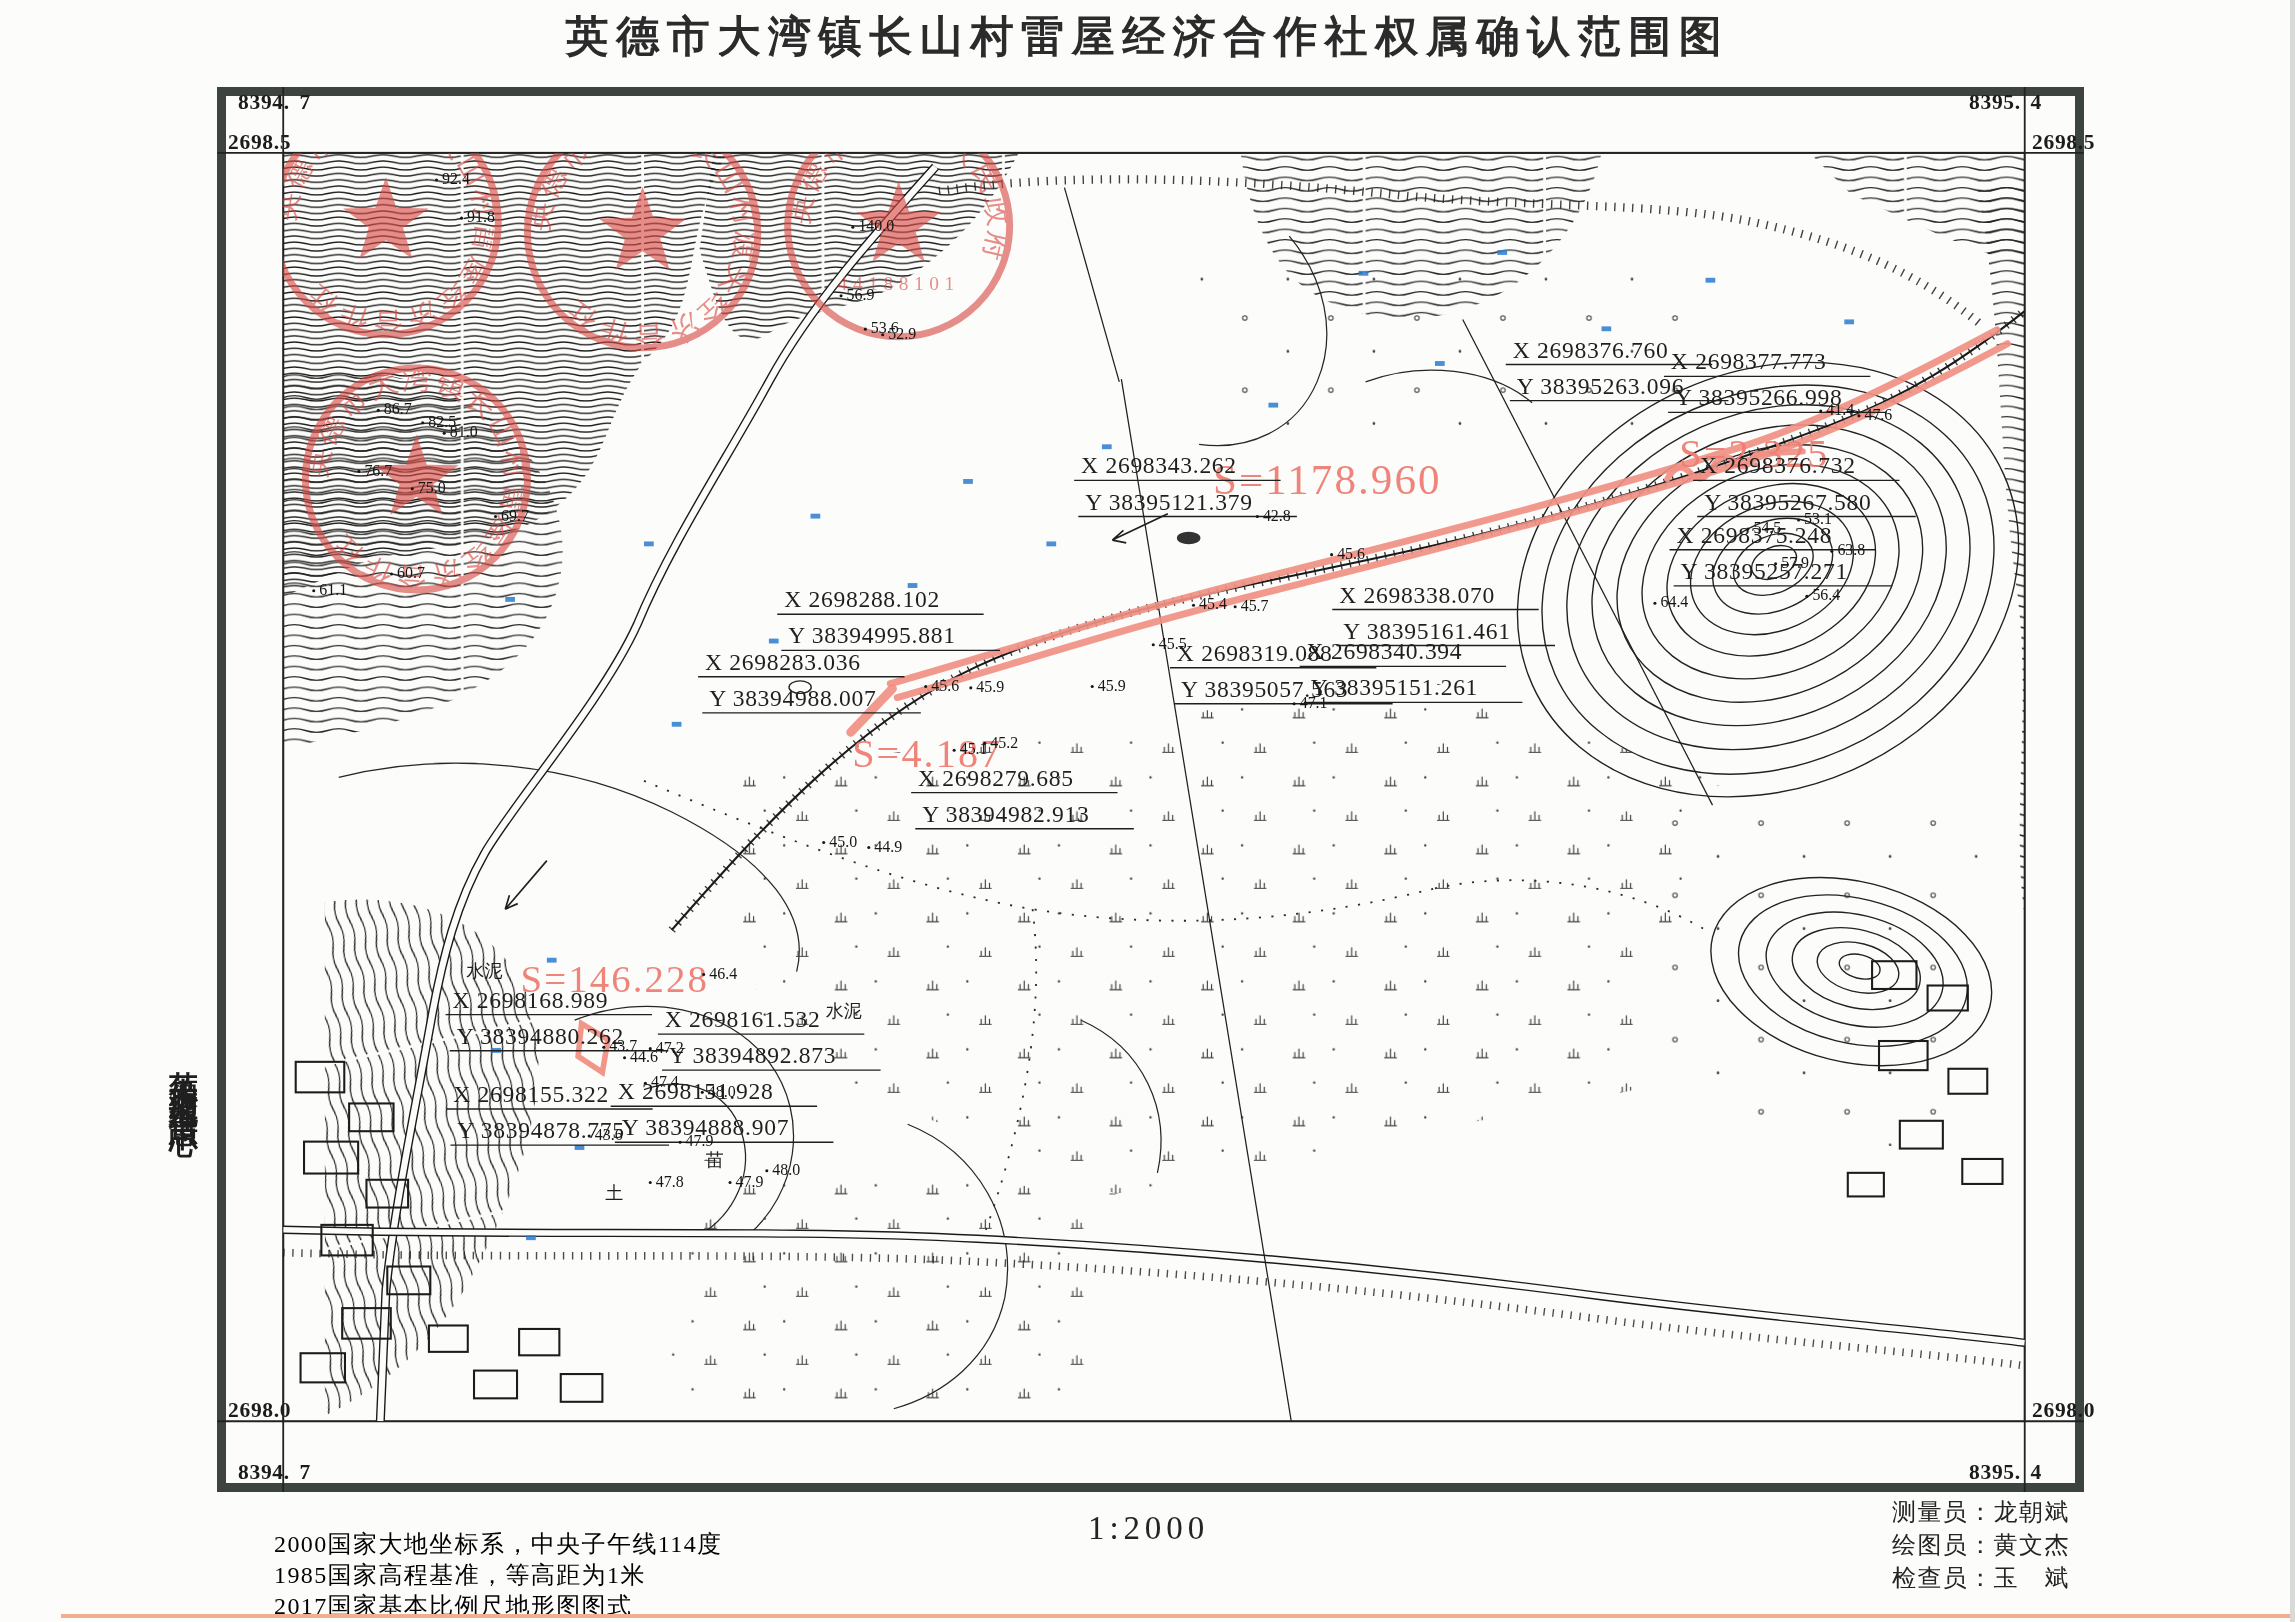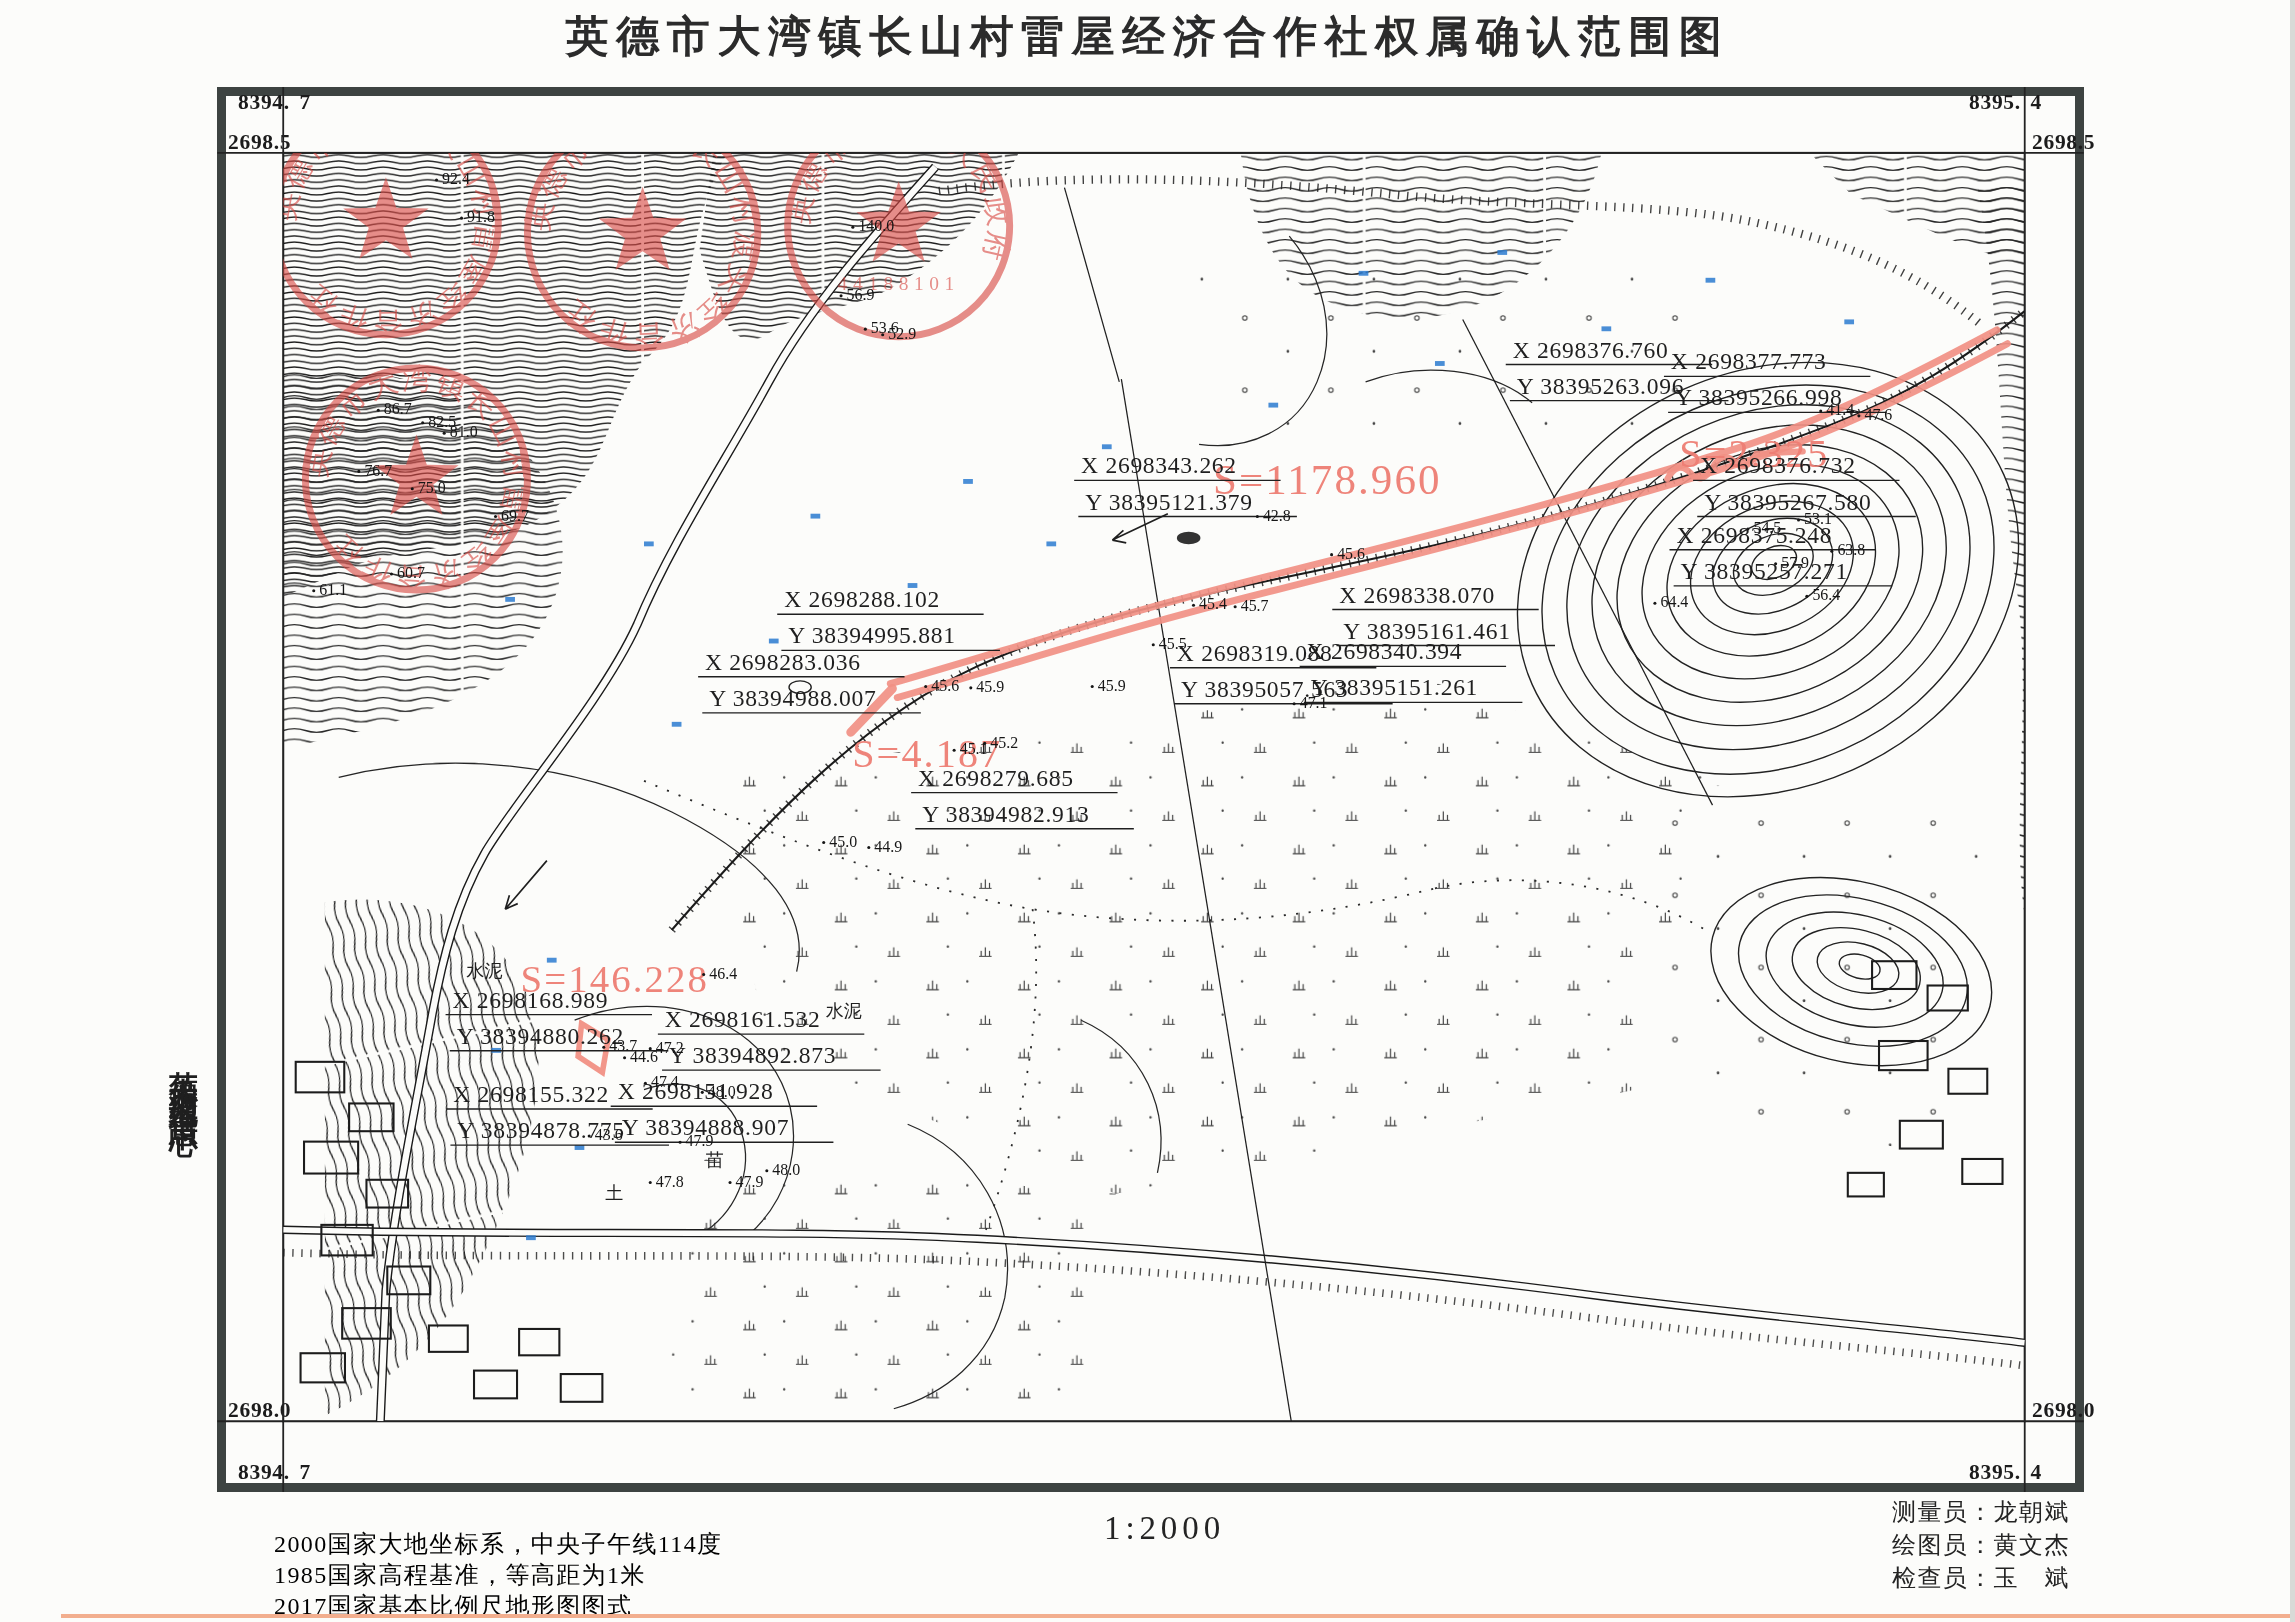--- a/index.html
+++ b/index.html
@@ -27,21 +27,21 @@
   .corner{
     position:absolute;font-size:21.5px;color:#1c1c1c;letter-spacing:0.7px;
     font-family:"Liberation Serif","DejaVu Serif",serif;white-space:nowrap;font-weight:bold;
   }
   .corner .gap{display:inline-block;width:9.7px;}
   .footer-notes{
     position:absolute;left:274px;top:1529px;font-size:24px;line-height:31px;
     color:#000000;letter-spacing:1.4px;
   }
   .scale{
-    position:absolute;left:1088px;top:1510px;font-size:33px;letter-spacing:4.9px;color:#242424;margin-left:16px;
+    position:absolute;left:1088px;top:1510px;font-size:33px;letter-spacing:4.9px;color:#242424;
   }
   .staff{
     position:absolute;left:1892px;top:1496px;font-size:24px;line-height:33px;
     color:#242424;letter-spacing:1.4px;
   }
   .scan-bottom-line{
     position:absolute;left:61px;top:1614px;width:2234px;height:3.5px;background:#f2ae8e;
   }
   .scan-right-edge{
     position:absolute;right:0;top:0;width:4.9px;height:1622px;background:#d8dad7;

